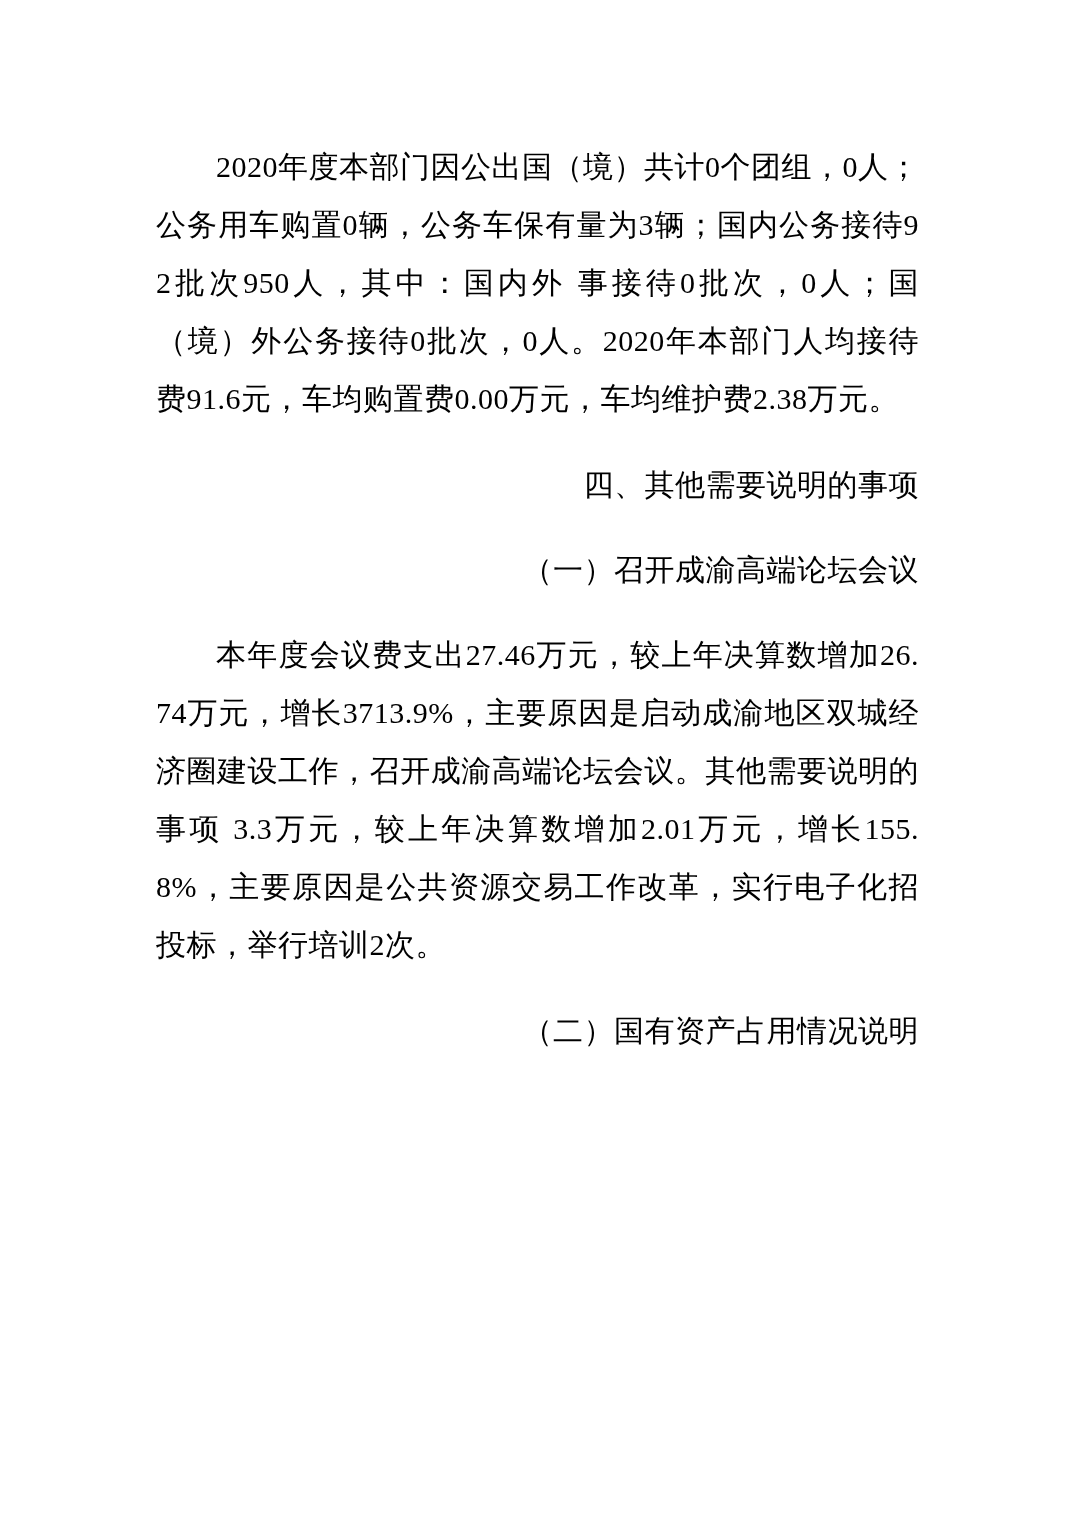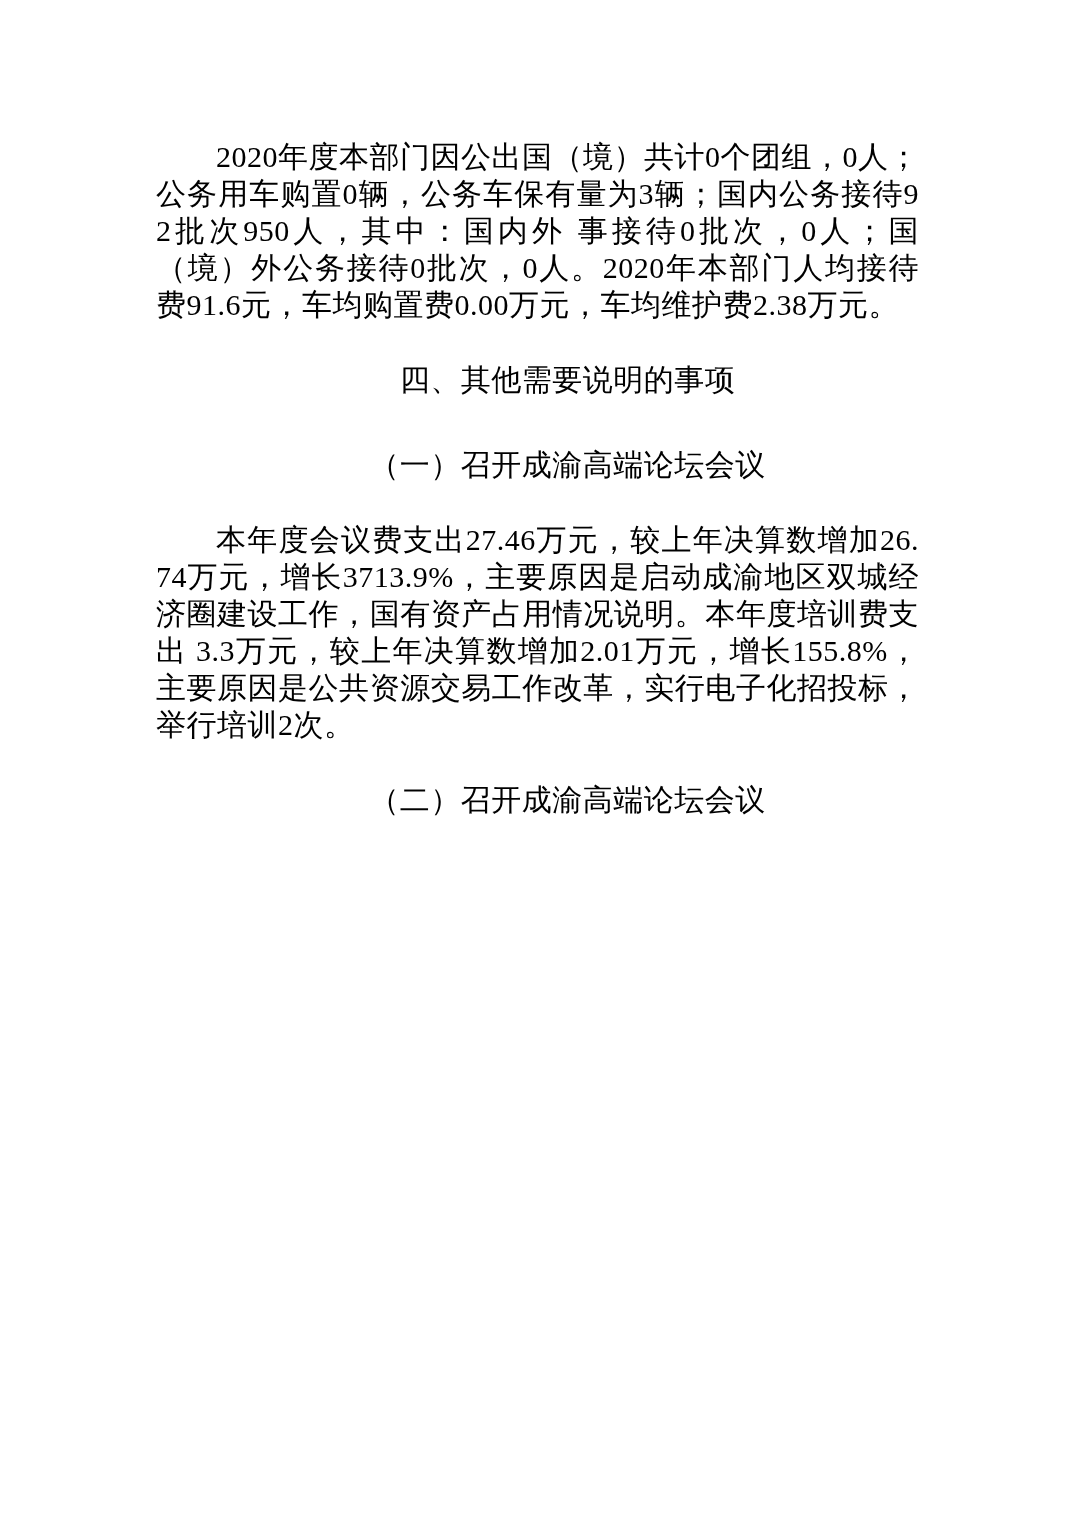--- a/index.html
+++ b/index.html
@@ -14,45 +14,45 @@
   .page {
     width: 1075px;
     min-height: 1521px;
     background: #ffffff;
     box-sizing: border-box;
     padding: 138px 156px 80px 156px;
     color: #000000;
   }
   .doc-block {
     font-size: 30px;
-    line-height: 37px;
+    line-height: 58px;
     text-indent: 2em;
     text-align: justify;
     margin: 0 0 28px 0;
     letter-spacing: 0.5px;
     word-break: break-all;
   }
   .doc-heading {
     font-size: 30px;
     line-height: 57px;
     text-indent: 2em;
-    text-align: center;
+    text-align: right;
     margin: 0 0 28px 0;
     letter-spacing: 0.5px;
   }
 </style>
 </head>
 <body>
 
 <div class="page">
 
   <p class="doc-block">2020年度本部门因公出国（境）共计0个团组，0人；公务用车购置0辆，公务车保有量为3辆；国内公务接待92批次950人，其中：国内外 事接待0批次，0人；国（境）外公务接待0批次，0人。2020年本部门人均接待费91.6元，车均购置费0.00万元，车均维护费2.38万元。</p>
 
   <p class="doc-heading">四、其他需要说明的事项</p>
 
   <p class="doc-heading">（一）召开成渝高端论坛会议</p>
 
 
-  <p class="doc-block">本年度会议费支出27.46万元，较上年决算数增加26.74万元，增长3713.9%，主要原因是启动成渝地区双城经济圈建设工作，国有资产占用情况说明。本年度培训费支出 3.3万元，较上年决算数增加2.01万元，增长155.8%，主要原因是公共资源交易工作改革，实行电子化招投标，举行培训2次。</p>
+  <p class="doc-block">本年度会议费支出27.46万元，较上年决算数增加26.74万元，增长3713.9%，主要原因是启动成渝地区双城经济圈建设工作，召开成渝高端论坛会议。其他需要说明的事项 3.3万元，较上年决算数增加2.01万元，增长155.8%，主要原因是公共资源交易工作改革，实行电子化招投标，举行培训2次。</p>
 
-  <p class="doc-heading">（二）召开成渝高端论坛会议</p>
+  <p class="doc-heading">（二）国有资产占用情况说明</p>
 
 </div>
 
 </body></html>

